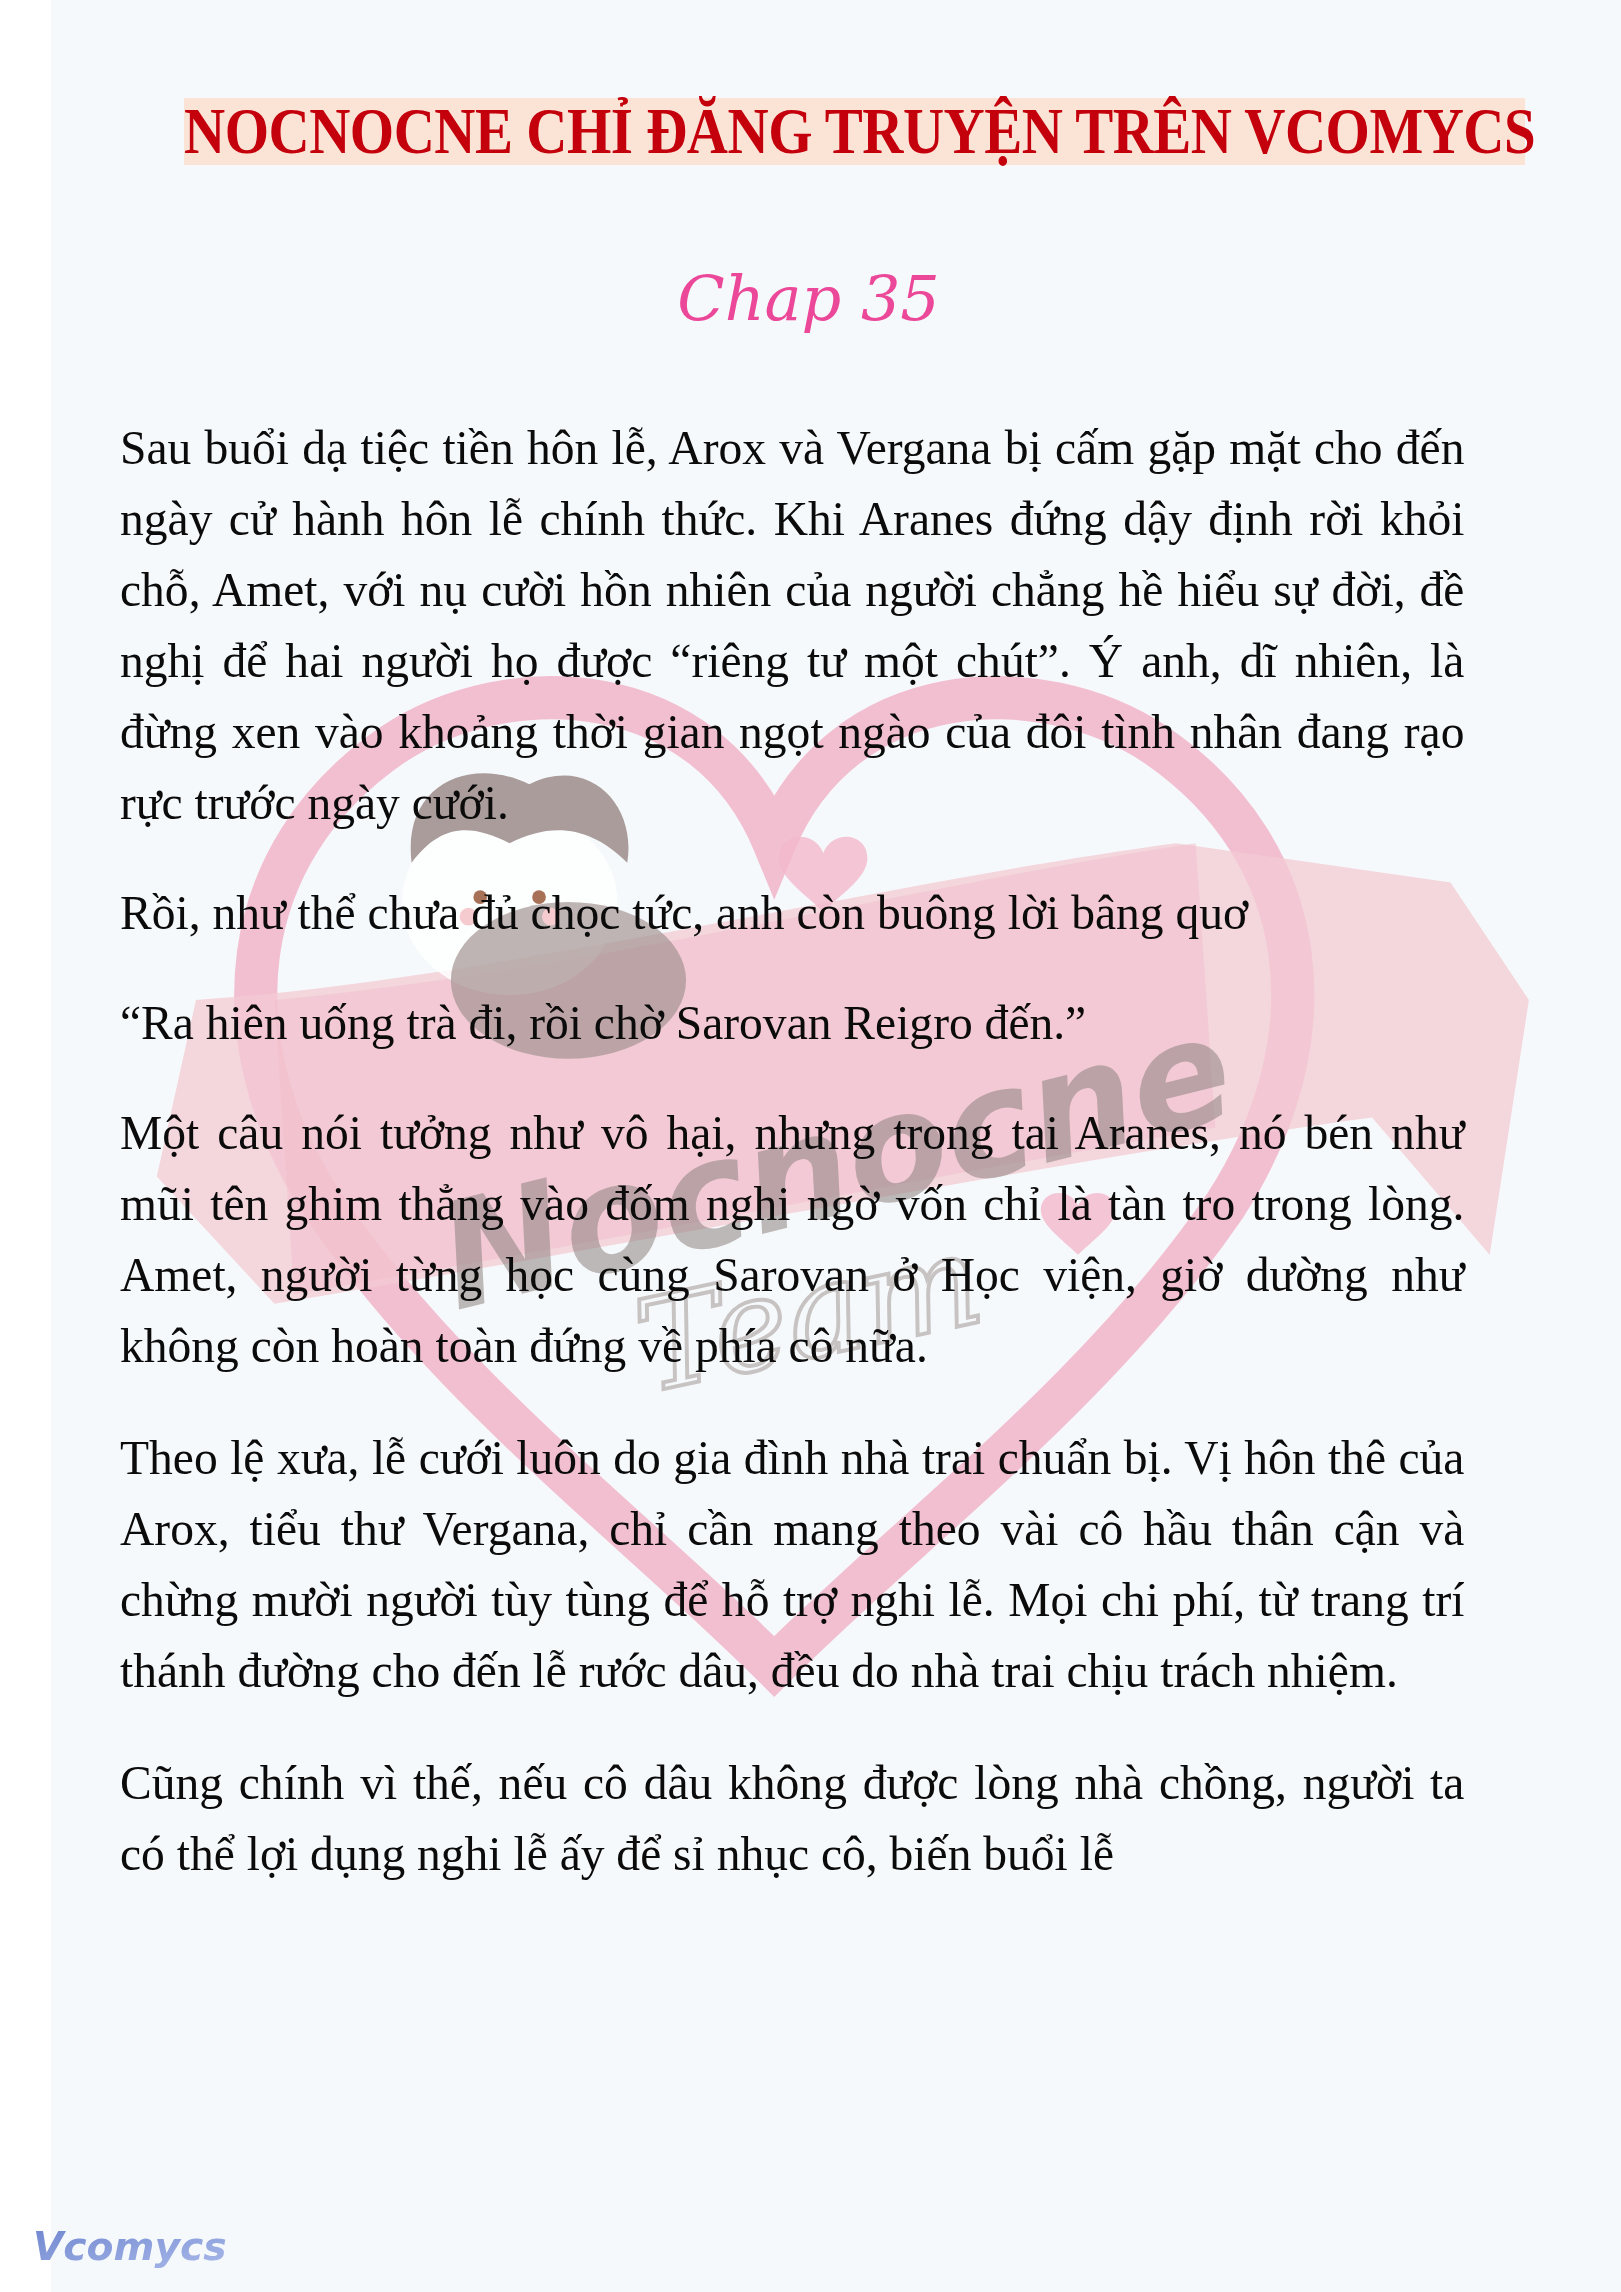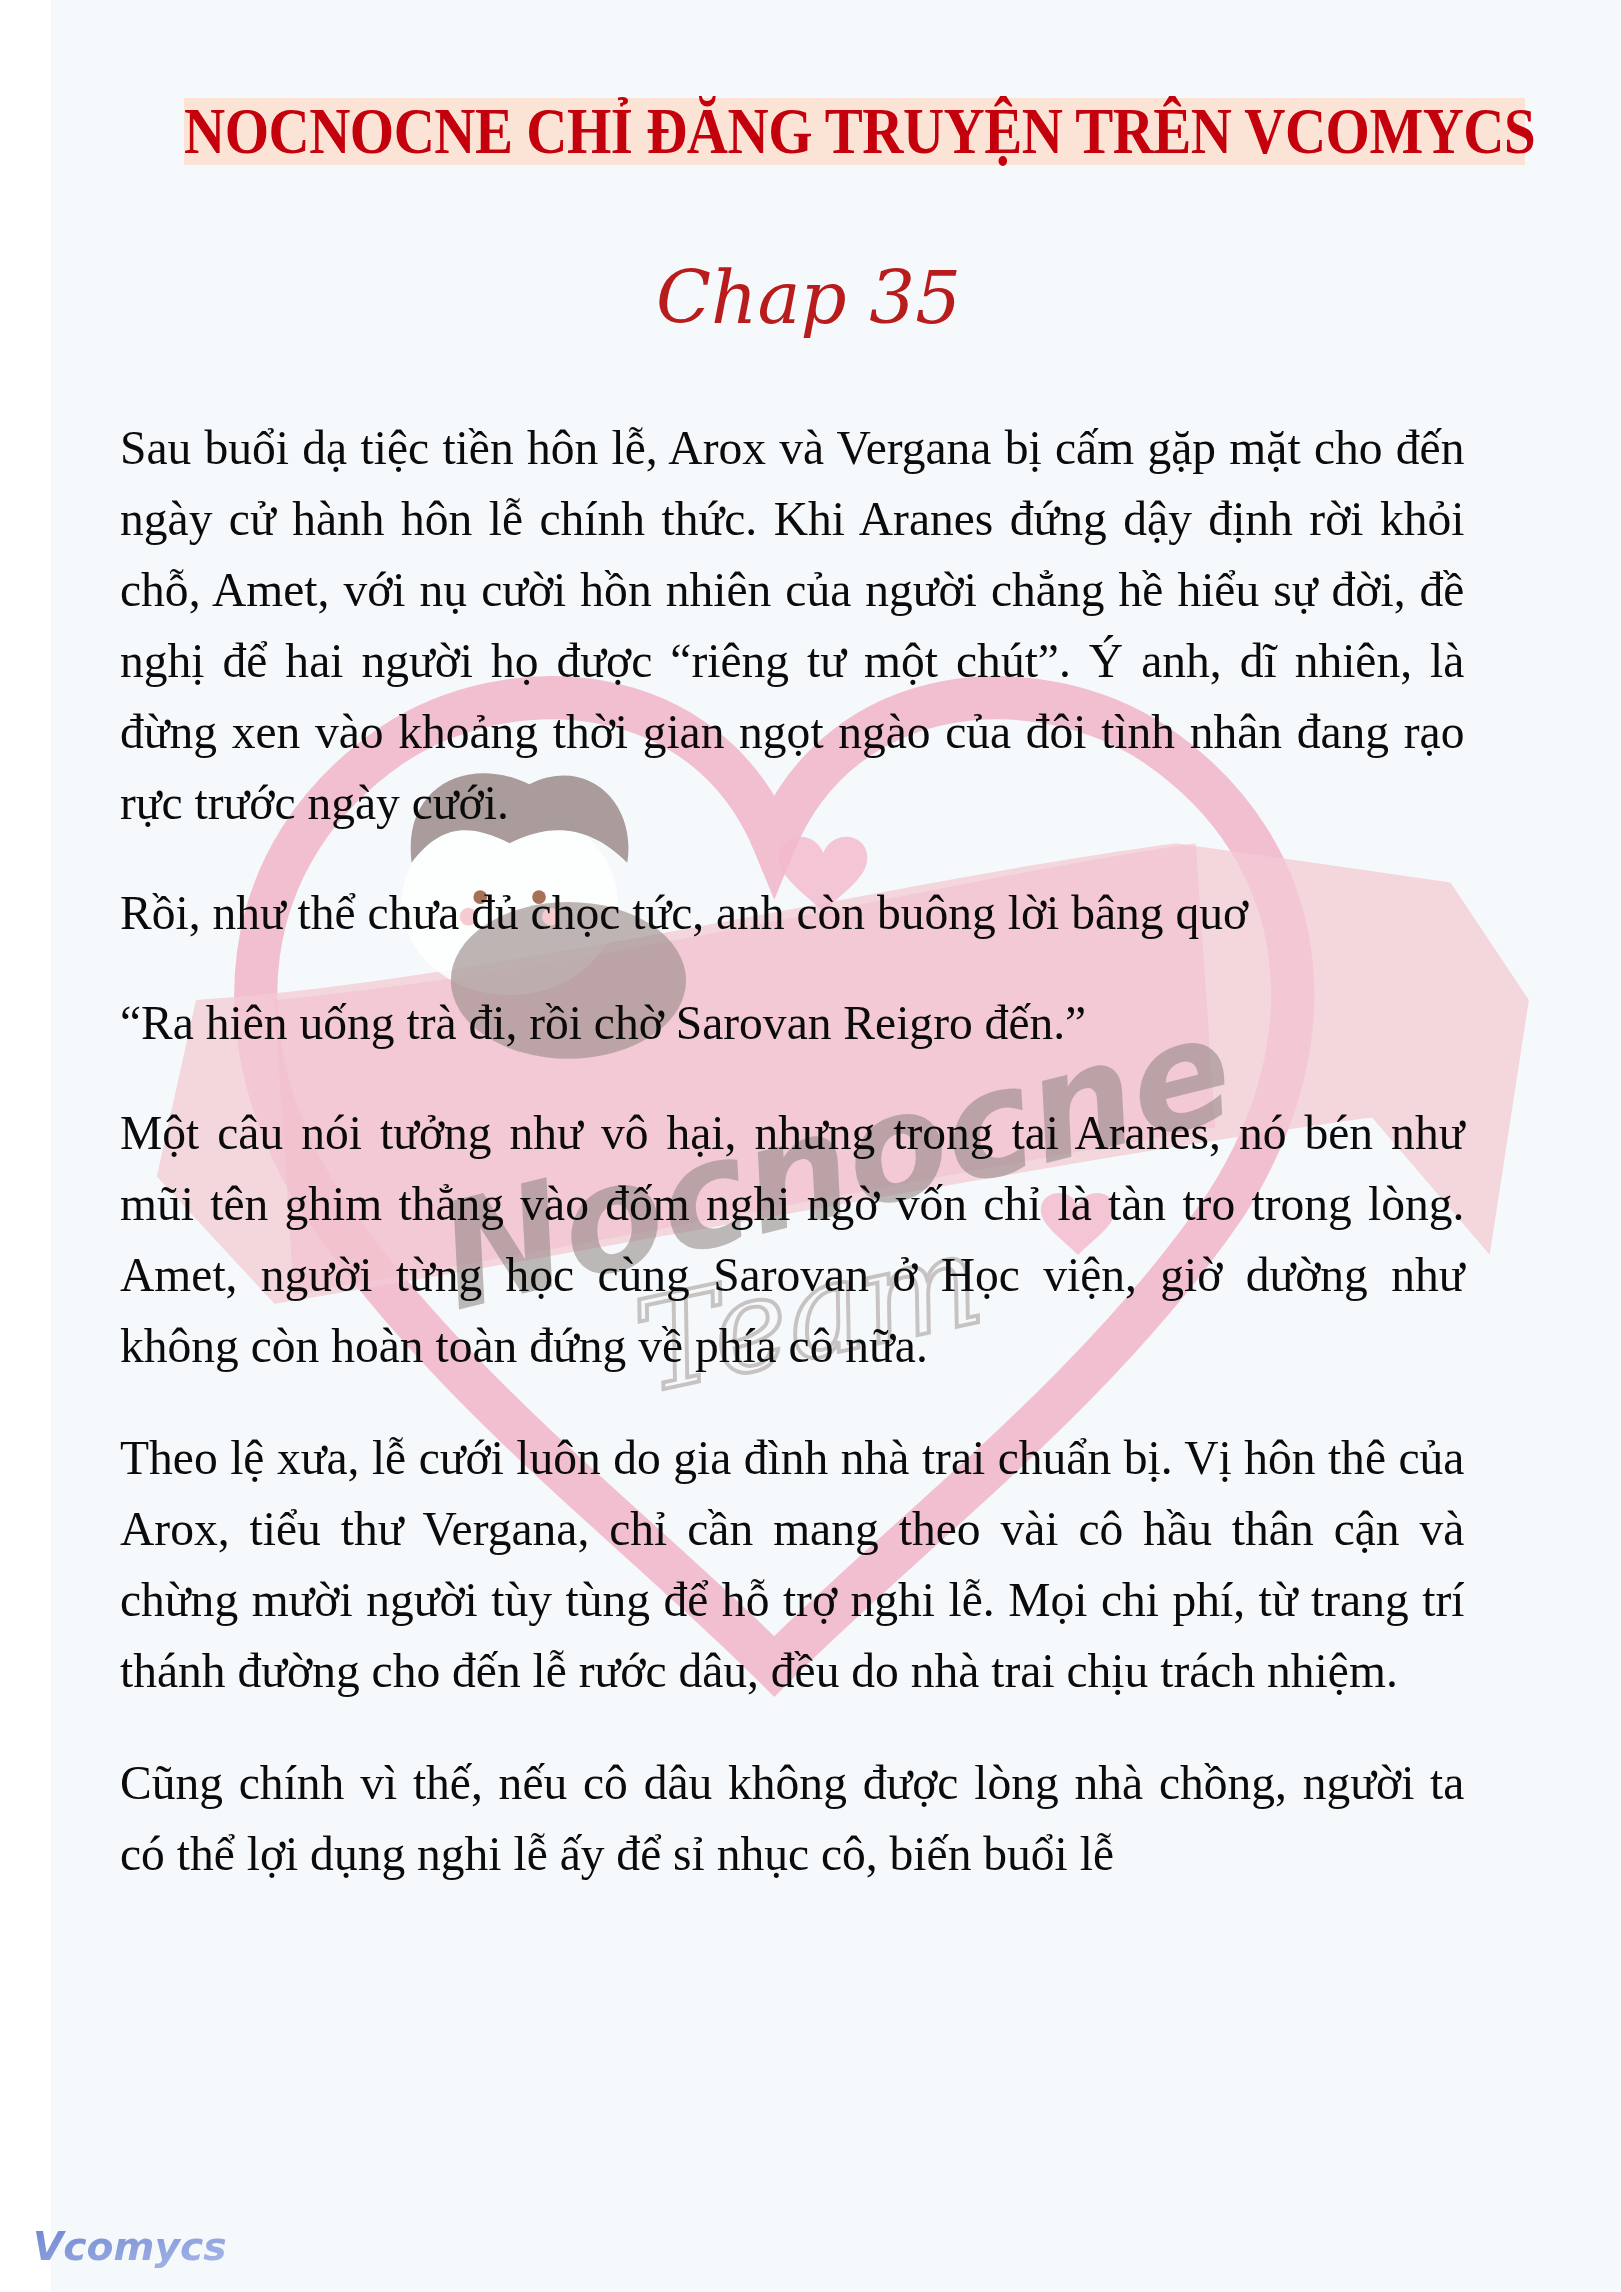--- a/index.html
+++ b/index.html
@@ -19,21 +19,21 @@
     .banner-text {
       position: absolute; left: 184px; top: 94px; width: 1341px; height: 74px;
       color: #c4000c; font-weight: bold; font-size: 57px; line-height: 74px;
       text-align: center; letter-spacing: -0.5px;
       transform: scaleY(1.15); transform-origin: center;
       white-space: nowrap;
     }
     .chap-title {
       position: absolute; left: 588px; top: 235px; width: 441px; height: 127px;
       text-align: center; font-family: "DejaVu Serif", serif; font-style: italic;
-      font-size: 72px; line-height: 127px; color: #b91c1c;
+      font-size: 62px; line-height: 127px; color: #ec4899;
     }
     .watermark { position: absolute; left: 0; top: 0; width: 1621px; height: 2293px; pointer-events: none; }
     .body-text {
       position: absolute; left: 120px; top: 412px; width: 1386px;
       font-size: 49px; line-height: 71px; color: #0b0b0b;
       text-align: justify;
       transform: scaleX(0.97); transform-origin: left top;
     }
     .body-text p { margin: 0 0 39px 0; text-align-last: left; }
     .footer-logo {

